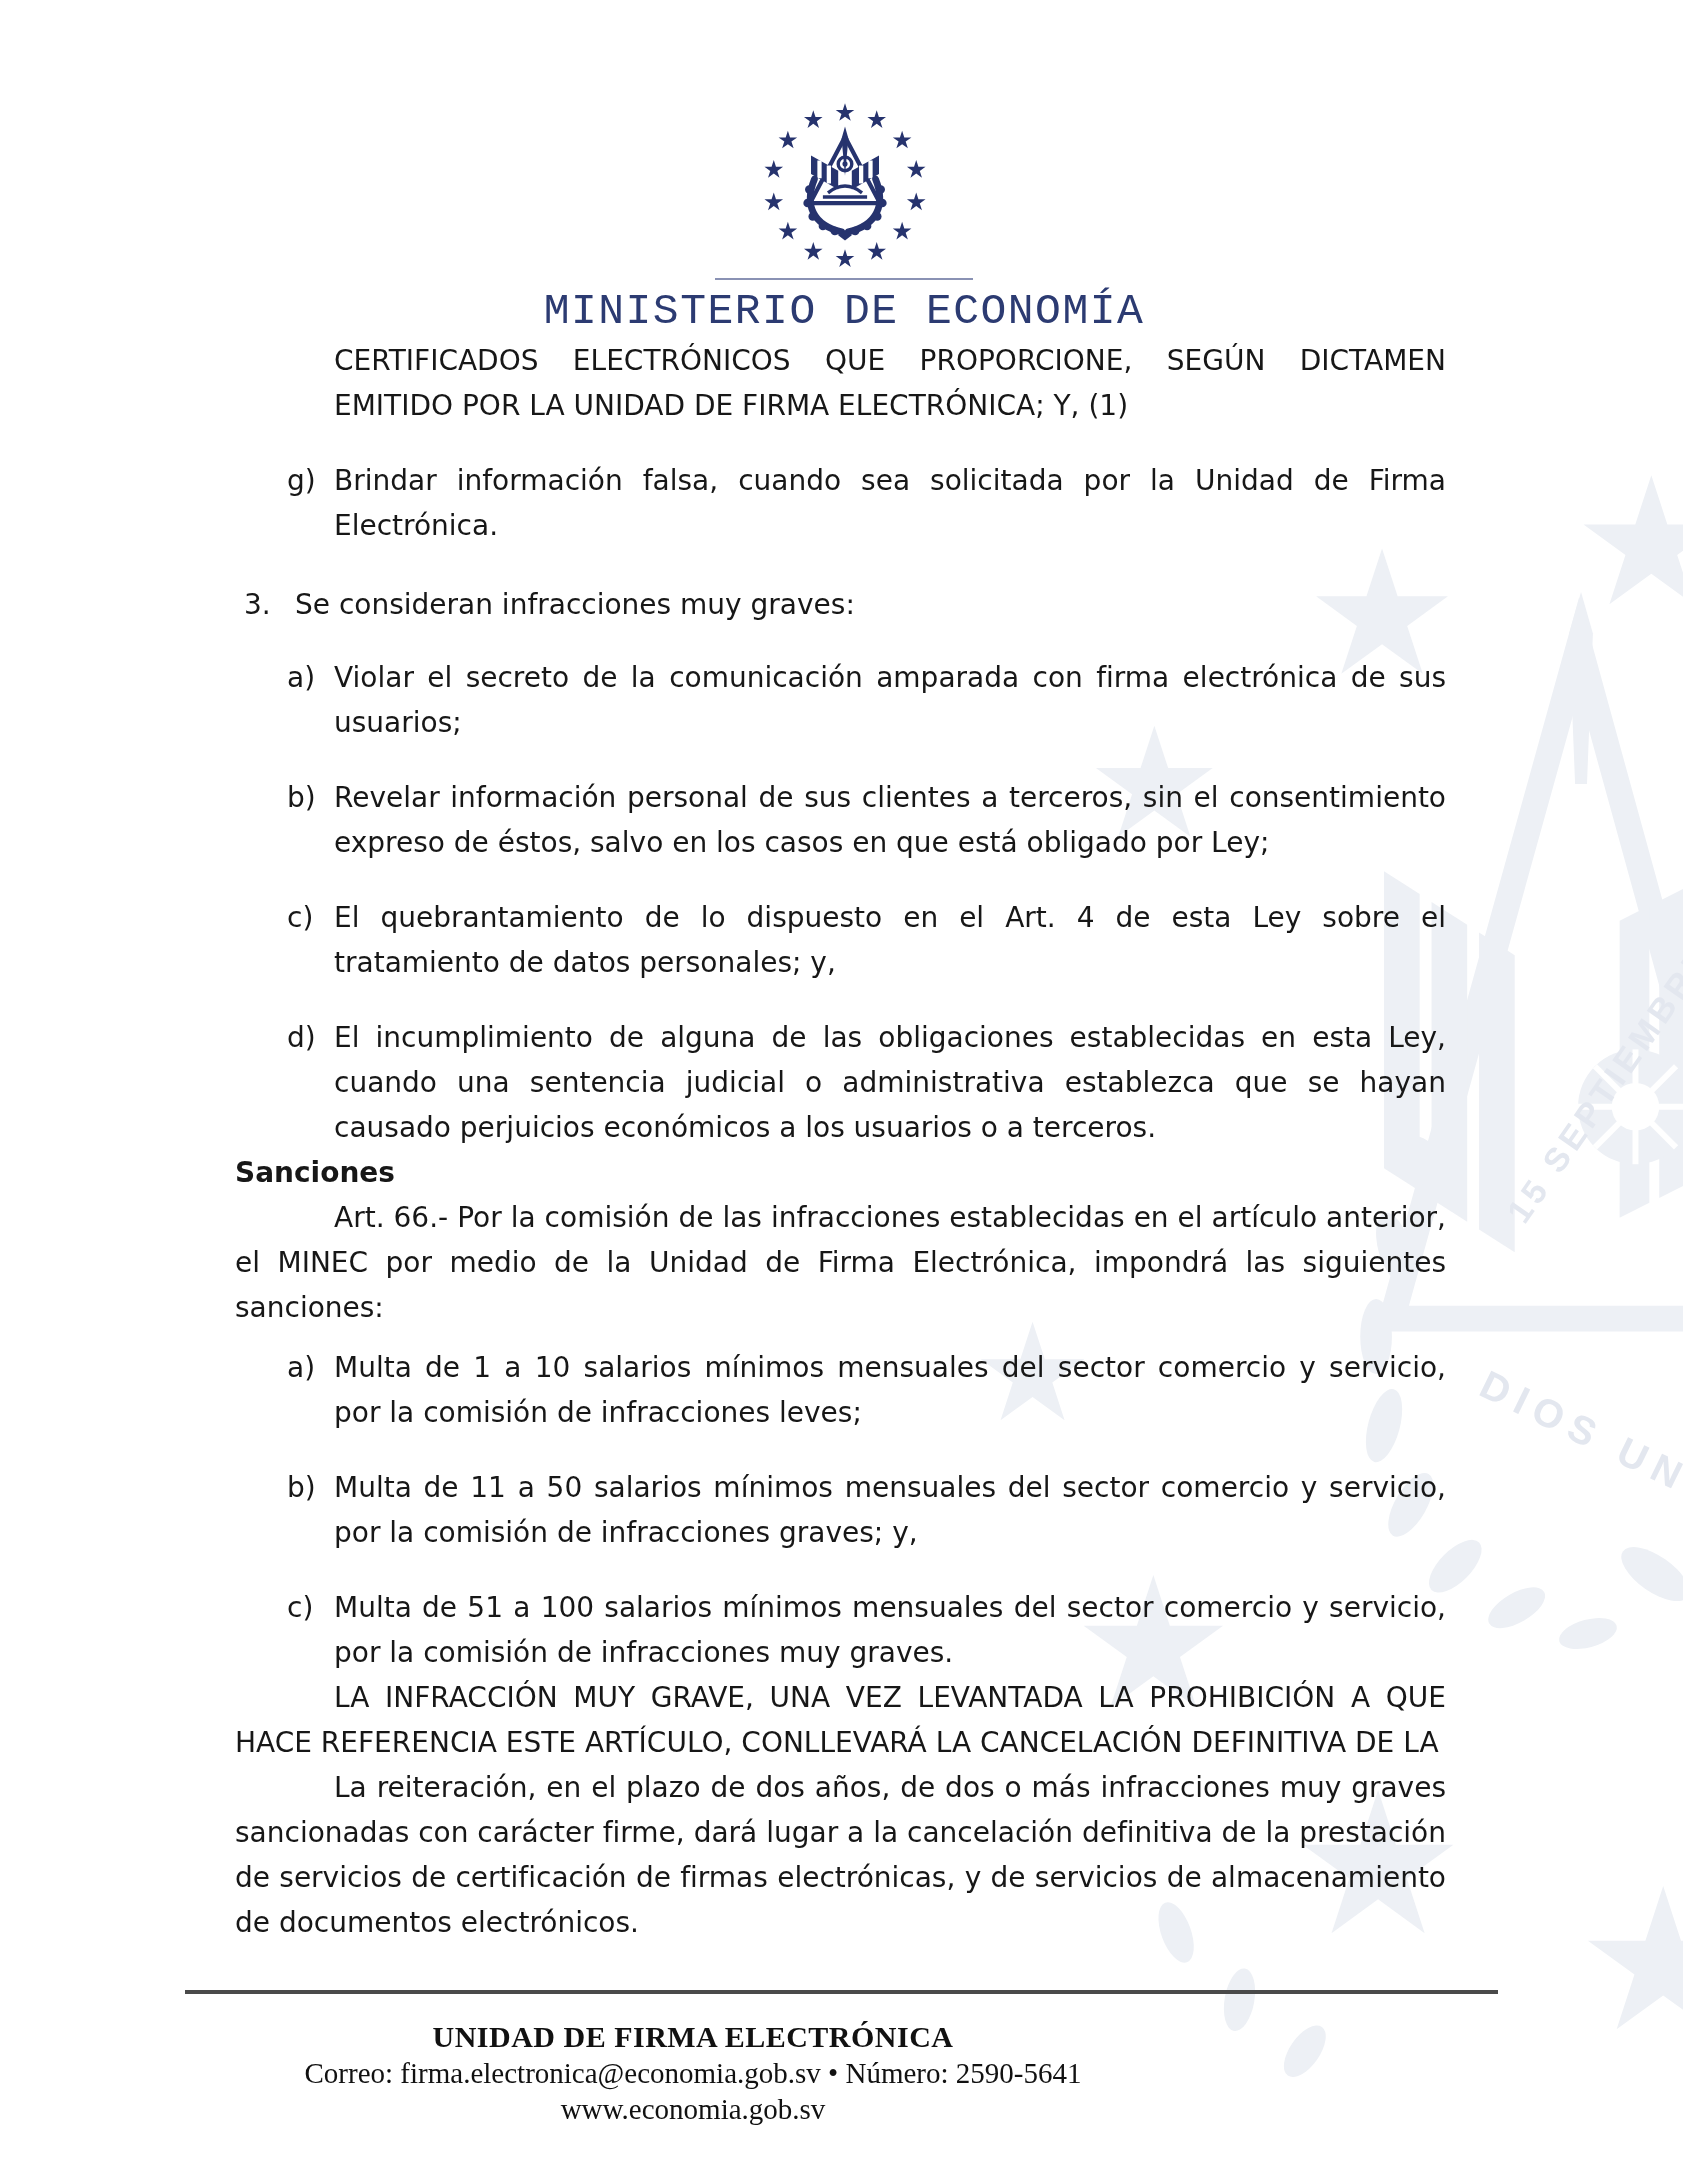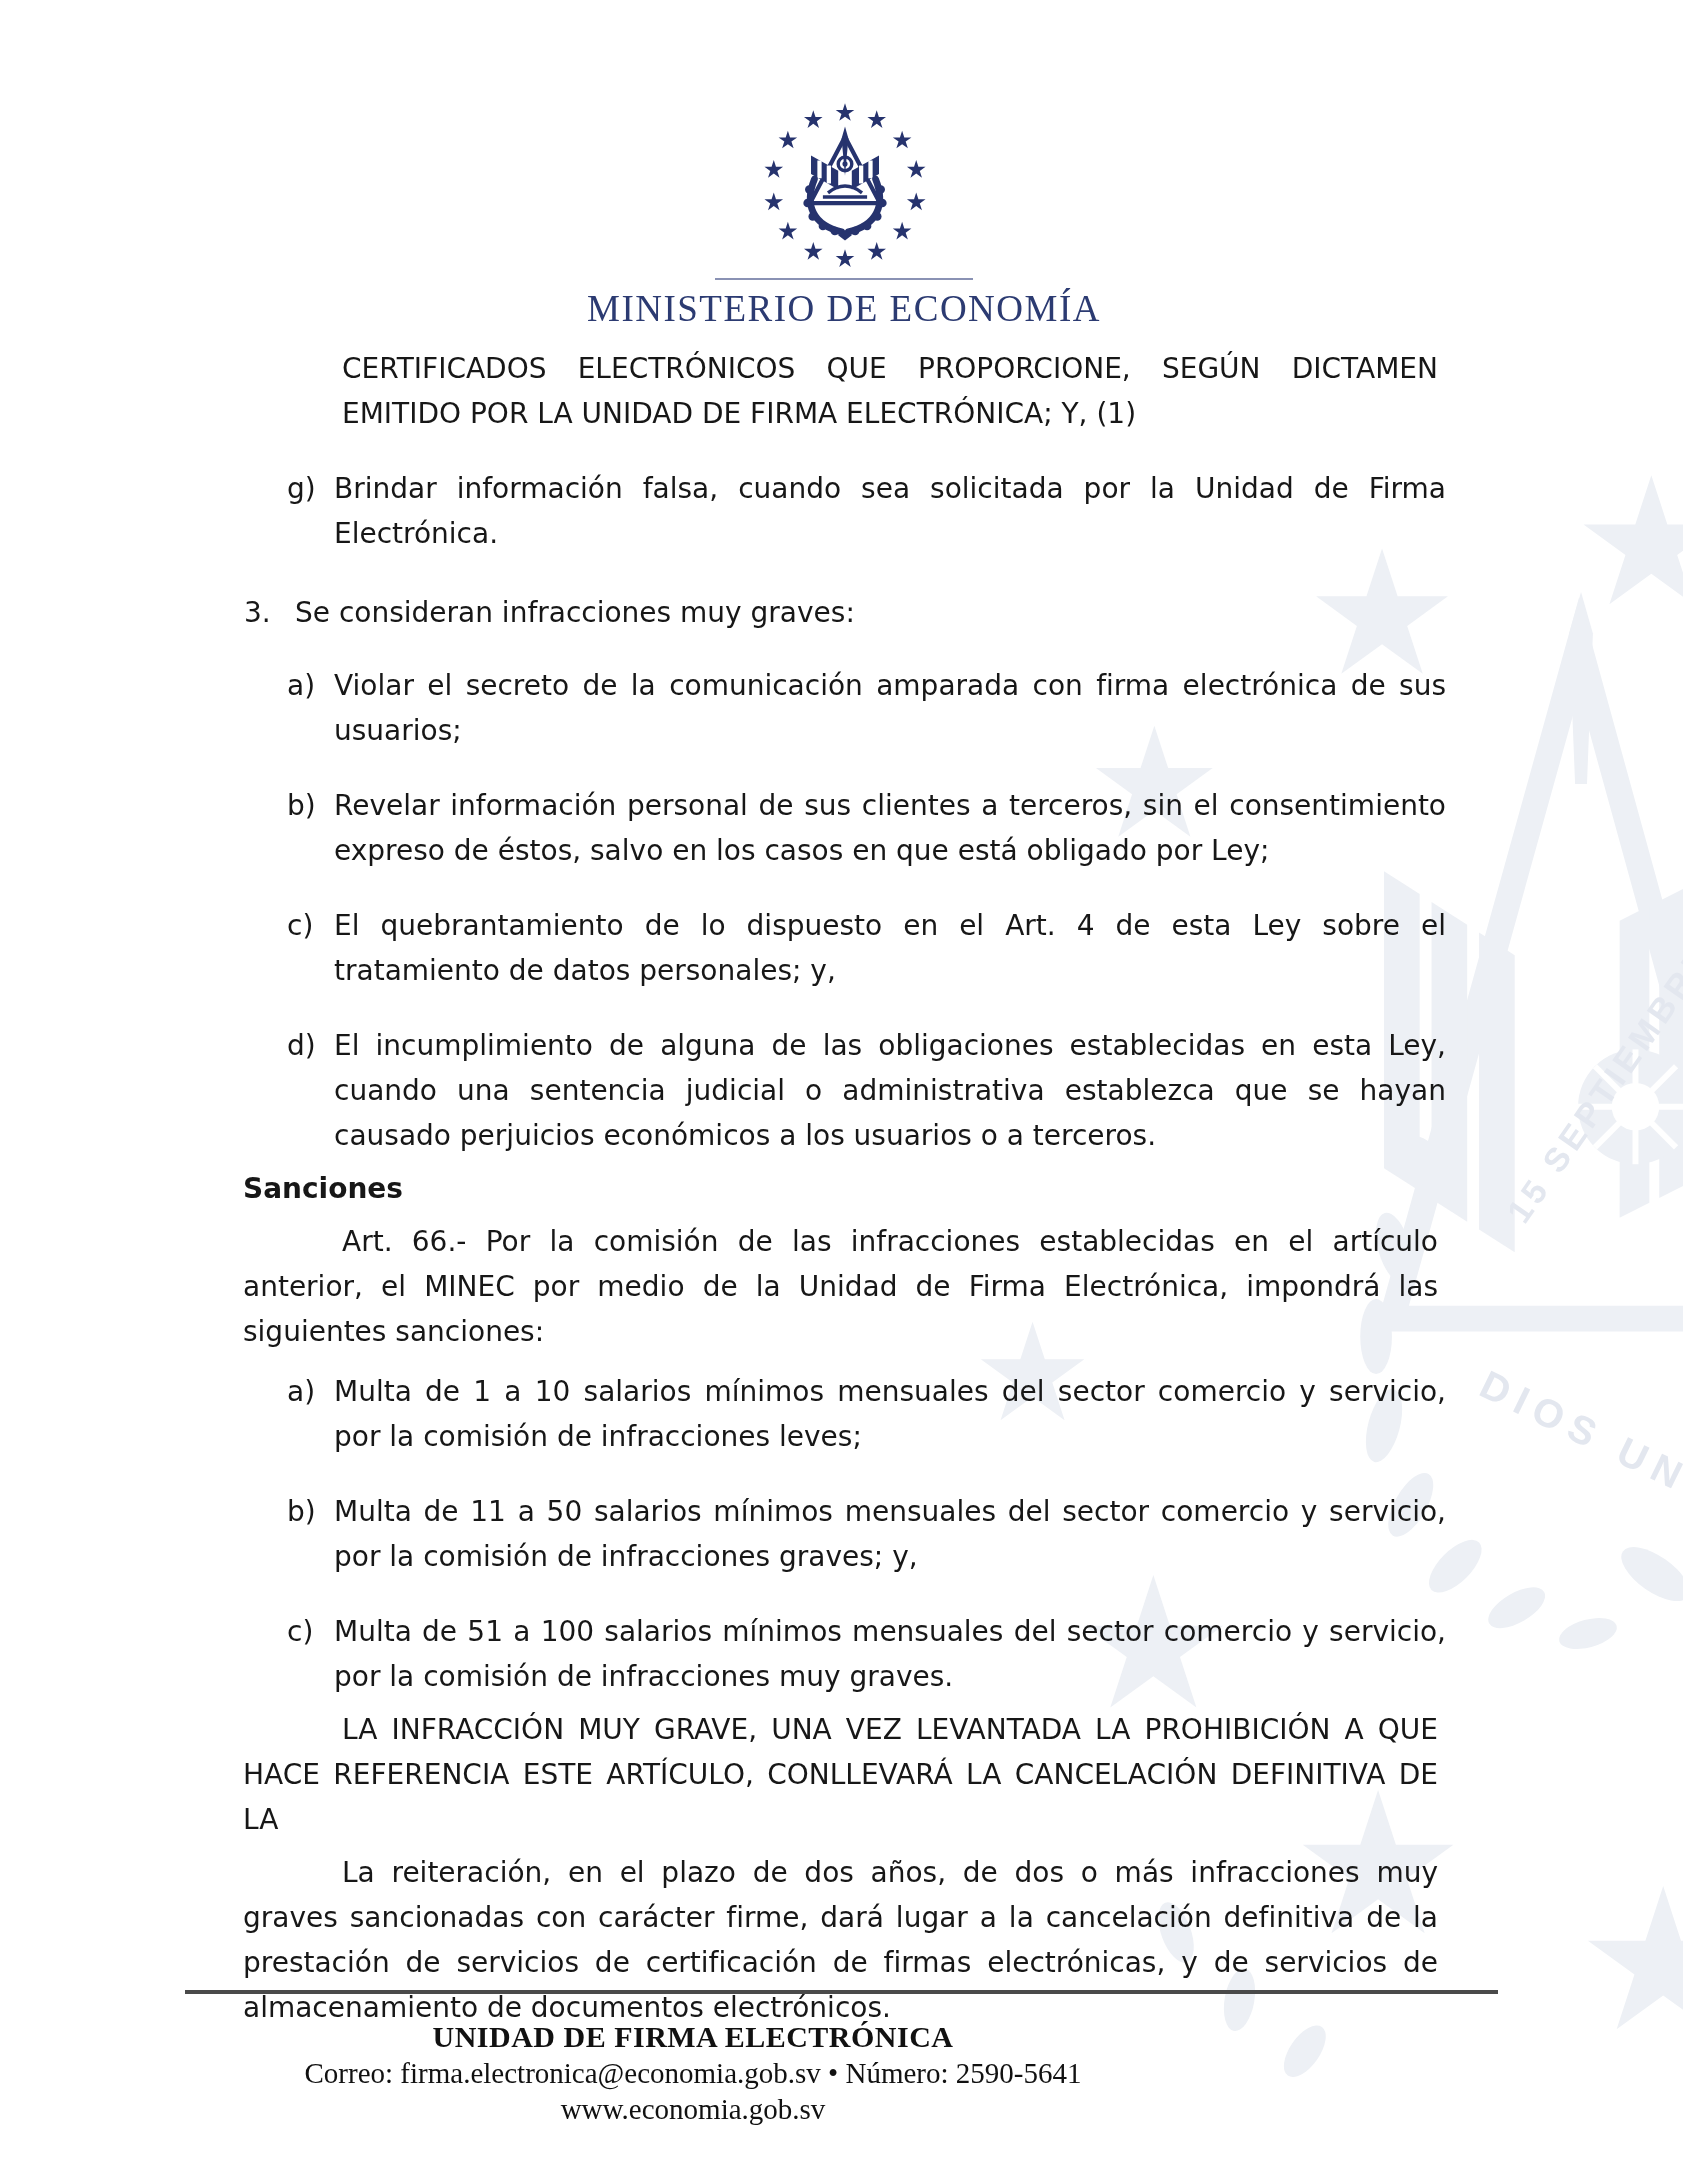--- a/index.html
+++ b/index.html
@@ -19,30 +19,30 @@
   
   .header-logo { position:absolute; left:760px; top:101px; width:170px; height:170px; z-index:2; }
   .seal { fill:#26336e; }
   .header-rule {
     position:absolute; left:715px; top:278px; width:258px; height:2px;
     background:#8a92b4; z-index:2;
   }
   .ministry-title {
     position:absolute; left:844px; top:287px; transform:translateX(-50%);
     white-space:nowrap; z-index:2;
-    font-family:Liberation Serif, serif; font-size:37px; letter-spacing:1.5px;
+    font-family:Liberation Mono, monospace; font-size:43px; letter-spacing:1.5px;
     color:#2c3b72;
   }
 
   
   .content {
     position:absolute; left:235px; top:338px; width:1211px; z-index:1;
     font-size:28px; line-height:45px;
   }
-  .content p { margin:8px; text-align:justify; }
+  .content p { margin:0; text-align:justify; }
   .cont-par   { padding-left:99px; }
   .indent-par { text-indent:99px; }
   .li { display:flex; }
   .li .mk { flex:0 0 47px; }
   .li .tx { flex:1 1 auto; text-align:justify; }
   .li-letter { padding-left:52px; }
   .li-number { padding-left:9px; }
   .li-number .mk { flex-basis:51px; }
   .heading-bold { font-weight:bold; }
   .mt15 { margin-top:15px; } .mt25 { margin-top:25px; } .mt28 { margin-top:28px; }

